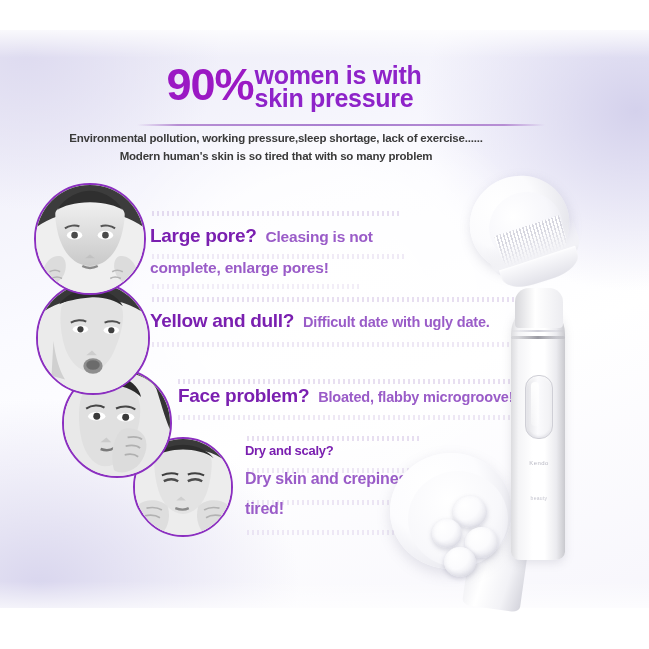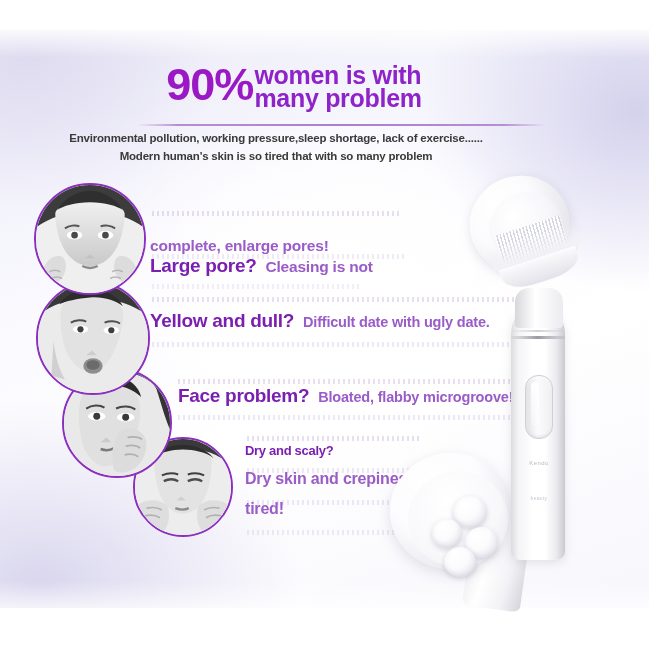--- a/index.html
+++ b/index.html
@@ -241,21 +241,21 @@
   <div id="bg-wash"></div>
   <div id="bg-center-white"></div>
   <div id="bg-fade-top"></div>
   <div id="bg-fade-bottom"></div>
 
   <div id="headline">
     <div class="hl-row">
       <span id="hl-pct">90%</span>
       <span id="hl-lines">
         <span class="hl-sub">women is with</span>
-        <span class="hl-sub">many problem</span>
+        <span class="hl-sub">skin pressure</span>
       </span>
     </div>
   </div>
   <div id="hl-rule"></div>
 
   <div class="lede" id="lede1">Environmental pollution, working pressure,sleep shortage, lack of exercise......</div>
   <div class="lede" id="lede2">Modern human's skin is so tired that with so many problem</div>
 
   <div class="photo" id="photo-1">
     <svg class="face" viewBox="0 0 112 112">
@@ -340,26 +340,26 @@
   <div class="guide" style="left:152px;top:297px;width:362px;"></div>
   <div class="guide" style="left:152px;top:342px;width:366px;opacity:0.4;"></div>
   <div class="guide" style="left:178px;top:379px;width:352px;"></div>
   <div class="guide" style="left:178px;top:415px;width:352px;opacity:0.4;"></div>
   <div class="guide" style="left:247px;top:436px;width:172px;"></div>
   <div class="guide" style="left:247px;top:468px;width:172px;opacity:0.4;"></div>
   <div class="guide" style="left:247px;top:500px;width:172px;opacity:0.4;"></div>
   <div class="guide" style="left:247px;top:530px;width:160px;opacity:0.35;"></div>
 
   <div class="block" id="b1">
-    <div class="line l2">
-      <span class="a">complete, enlarge pores!</span>
-    </div>
     <div class="line l1">
       <span class="q">Large pore?</span>
       <span class="a">Cleasing is not</span>
+    </div>
+    <div class="line l2">
+      <span class="a">complete, enlarge pores!</span>
     </div>
   </div>
 
   <div class="block" id="b2">
     <div class="line l1">
       <span class="q">Yellow and dull?</span>
       <span class="a">Difficult date with ugly date.</span>
     </div>
   </div>
 

